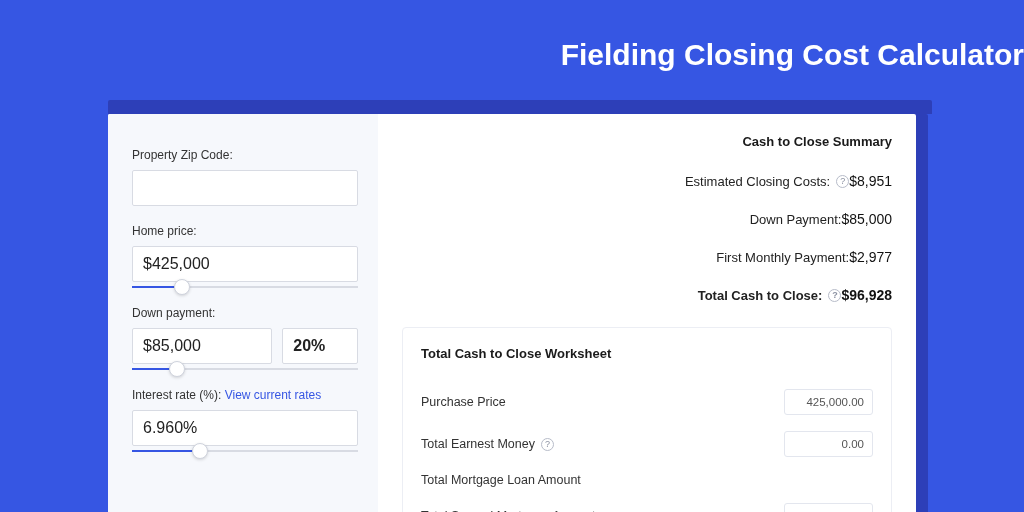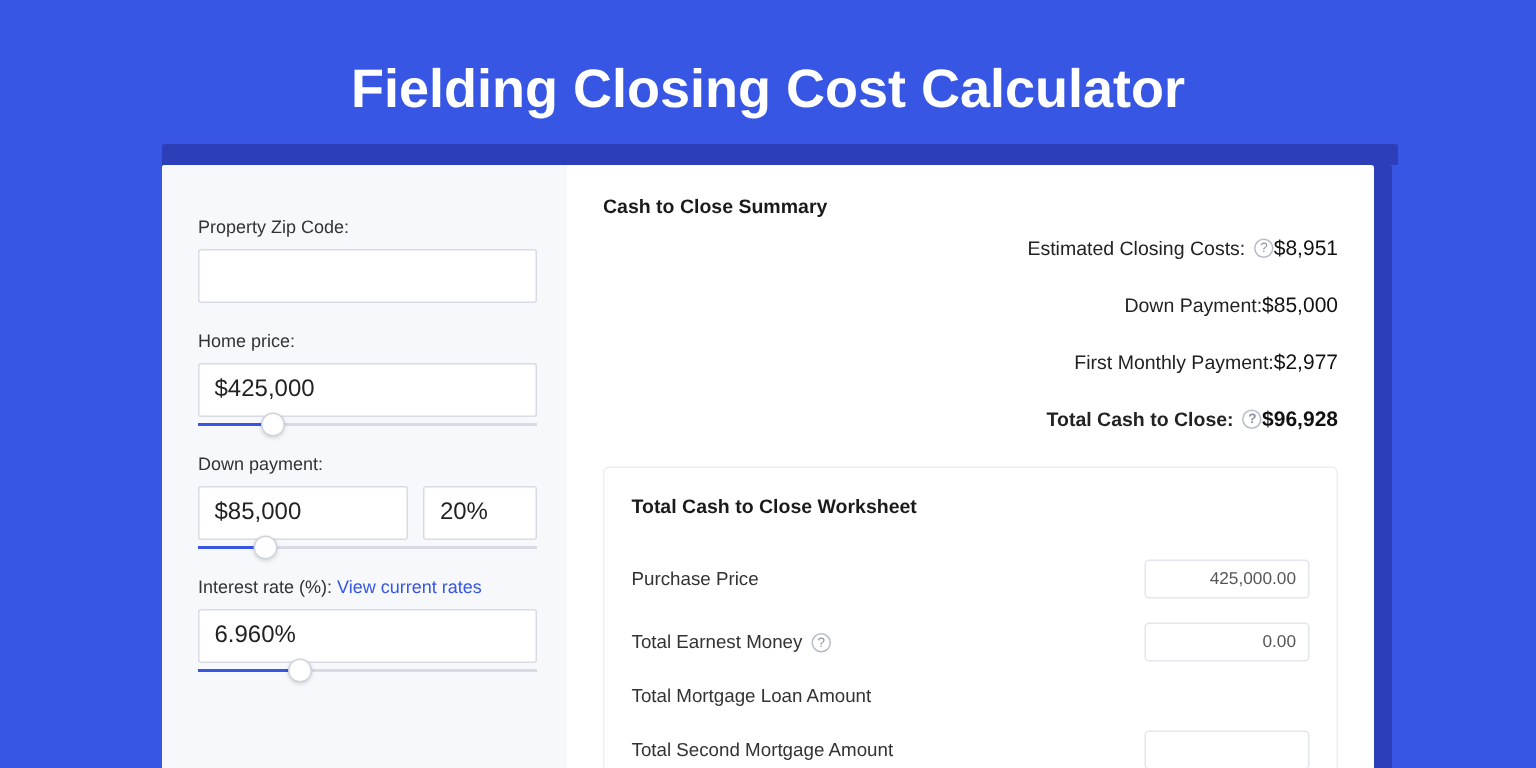--- a/index.html
+++ b/index.html
@@ -3,25 +3,25 @@
 <meta charset="utf-8">
 <style>
   * { box-sizing: border-box; margin: 0; padding: 0; }
   html, body { width: 1024px; height: 512px; overflow: hidden; }
   body {
     background: #3656e3;
     font-family: -apple-system, BlinkMacSystemFont, "Segoe UI", Arial, sans-serif;
     color: #1a1a1a;
   }
   .page-title {
-    text-align: center;
+    text-align: right;
     color: #fff;
-    font-size: 36px;
+    font-size: 30px;
     font-weight: 700;
-    padding: 38px 0 16px 0;
+    padding: 38px 0 28px 0;
   }
   .card-shadow {
     background: #2d3fb8;
     margin: 0 92px 0 108px;
     height: 14px;
     border-radius: 2px 2px 0 0;
   }
   .card {
     background: #fff;
     margin: 0 108px;
@@ -45,21 +45,21 @@
     height: 36px;
     border: 1px solid #d8dbe3;
     background: #fff;
     border-radius: 2px;
     padding: 0 10px;
     font-size: 16px;
     color: #222;
   }
   .input-row { display: flex; gap: 10px; }
   .input-row .input:first-child { flex: 2.2; }
-  .input-row .input:last-child { flex: 1; }
+  .input-row .input:last-child { flex: 1; font-weight: bold; }
   .slider-wrap { position: relative; margin-top: 4px; }
   .slider-track {
     height: 2px; background: #d8dbe3; position: relative; top: 0;
   }
   .slider-fill {
     position: absolute; left: 0; top: 0; height: 2px; background: #3656e3;
   }
   .slider-thumb {
     position: absolute; top: -7px; width: 16px; height: 16px;
     background: #fff; border: 1px solid #cfd3dd; border-radius: 50%;
@@ -67,21 +67,21 @@
   }
   .link { color: #3656e3; text-decoration: none; font-size: 12px; }
 
   .right {
     flex: 1;
     padding: 20px 24px 0 24px;
     font-size: 13px;
     color: #1a1a1a;
     overflow: hidden;
   }
-  .summary-title { font-size: 13px; font-weight: 700; margin-bottom: 4px; }
+  .summary-title { font-size: 13px; font-weight: 700; margin-bottom: 16px; text-align: right; }
   .summary-row {
     display: flex; justify-content: flex-end; align-items: center;
     padding: 8px 0 14px 0;
   }
   .summary-label { font-size: 13px; color: #222; display: flex; align-items: center; gap: 6px; }
   .summary-value { font-size: 14px; color: #111; }
   .summary-row.total .summary-label,
   .summary-row.total .summary-value { font-weight: 700; }
   .help-icon {
     display: inline-flex; align-items: center; justify-content: center;
@@ -95,21 +95,21 @@
     padding: 18px 18px 0 18px;
   }
   .worksheet-title { font-size: 13px; font-weight: 700; margin-bottom: 28px; }
   .ws-row {
     display: flex; justify-content: space-between; align-items: center;
     margin-bottom: 16px;
     font-size: 12.5px;
   }
   .ws-label { color: #333; display: flex; align-items: center; gap: 6px; }
   .ws-input {
-    width: 110px; height: 26px;
+    width: 89px; height: 26px;
     border: 1px solid #e3e6ee; border-radius: 3px;
     background: #fff;
     font-size: 11.5px; color: #555; text-align: right;
     padding: 0 8px;
   }
 </style>
 </head>
 <body>
 
 <h1 class="page-title">Fielding Closing Cost Calculator</h1>

